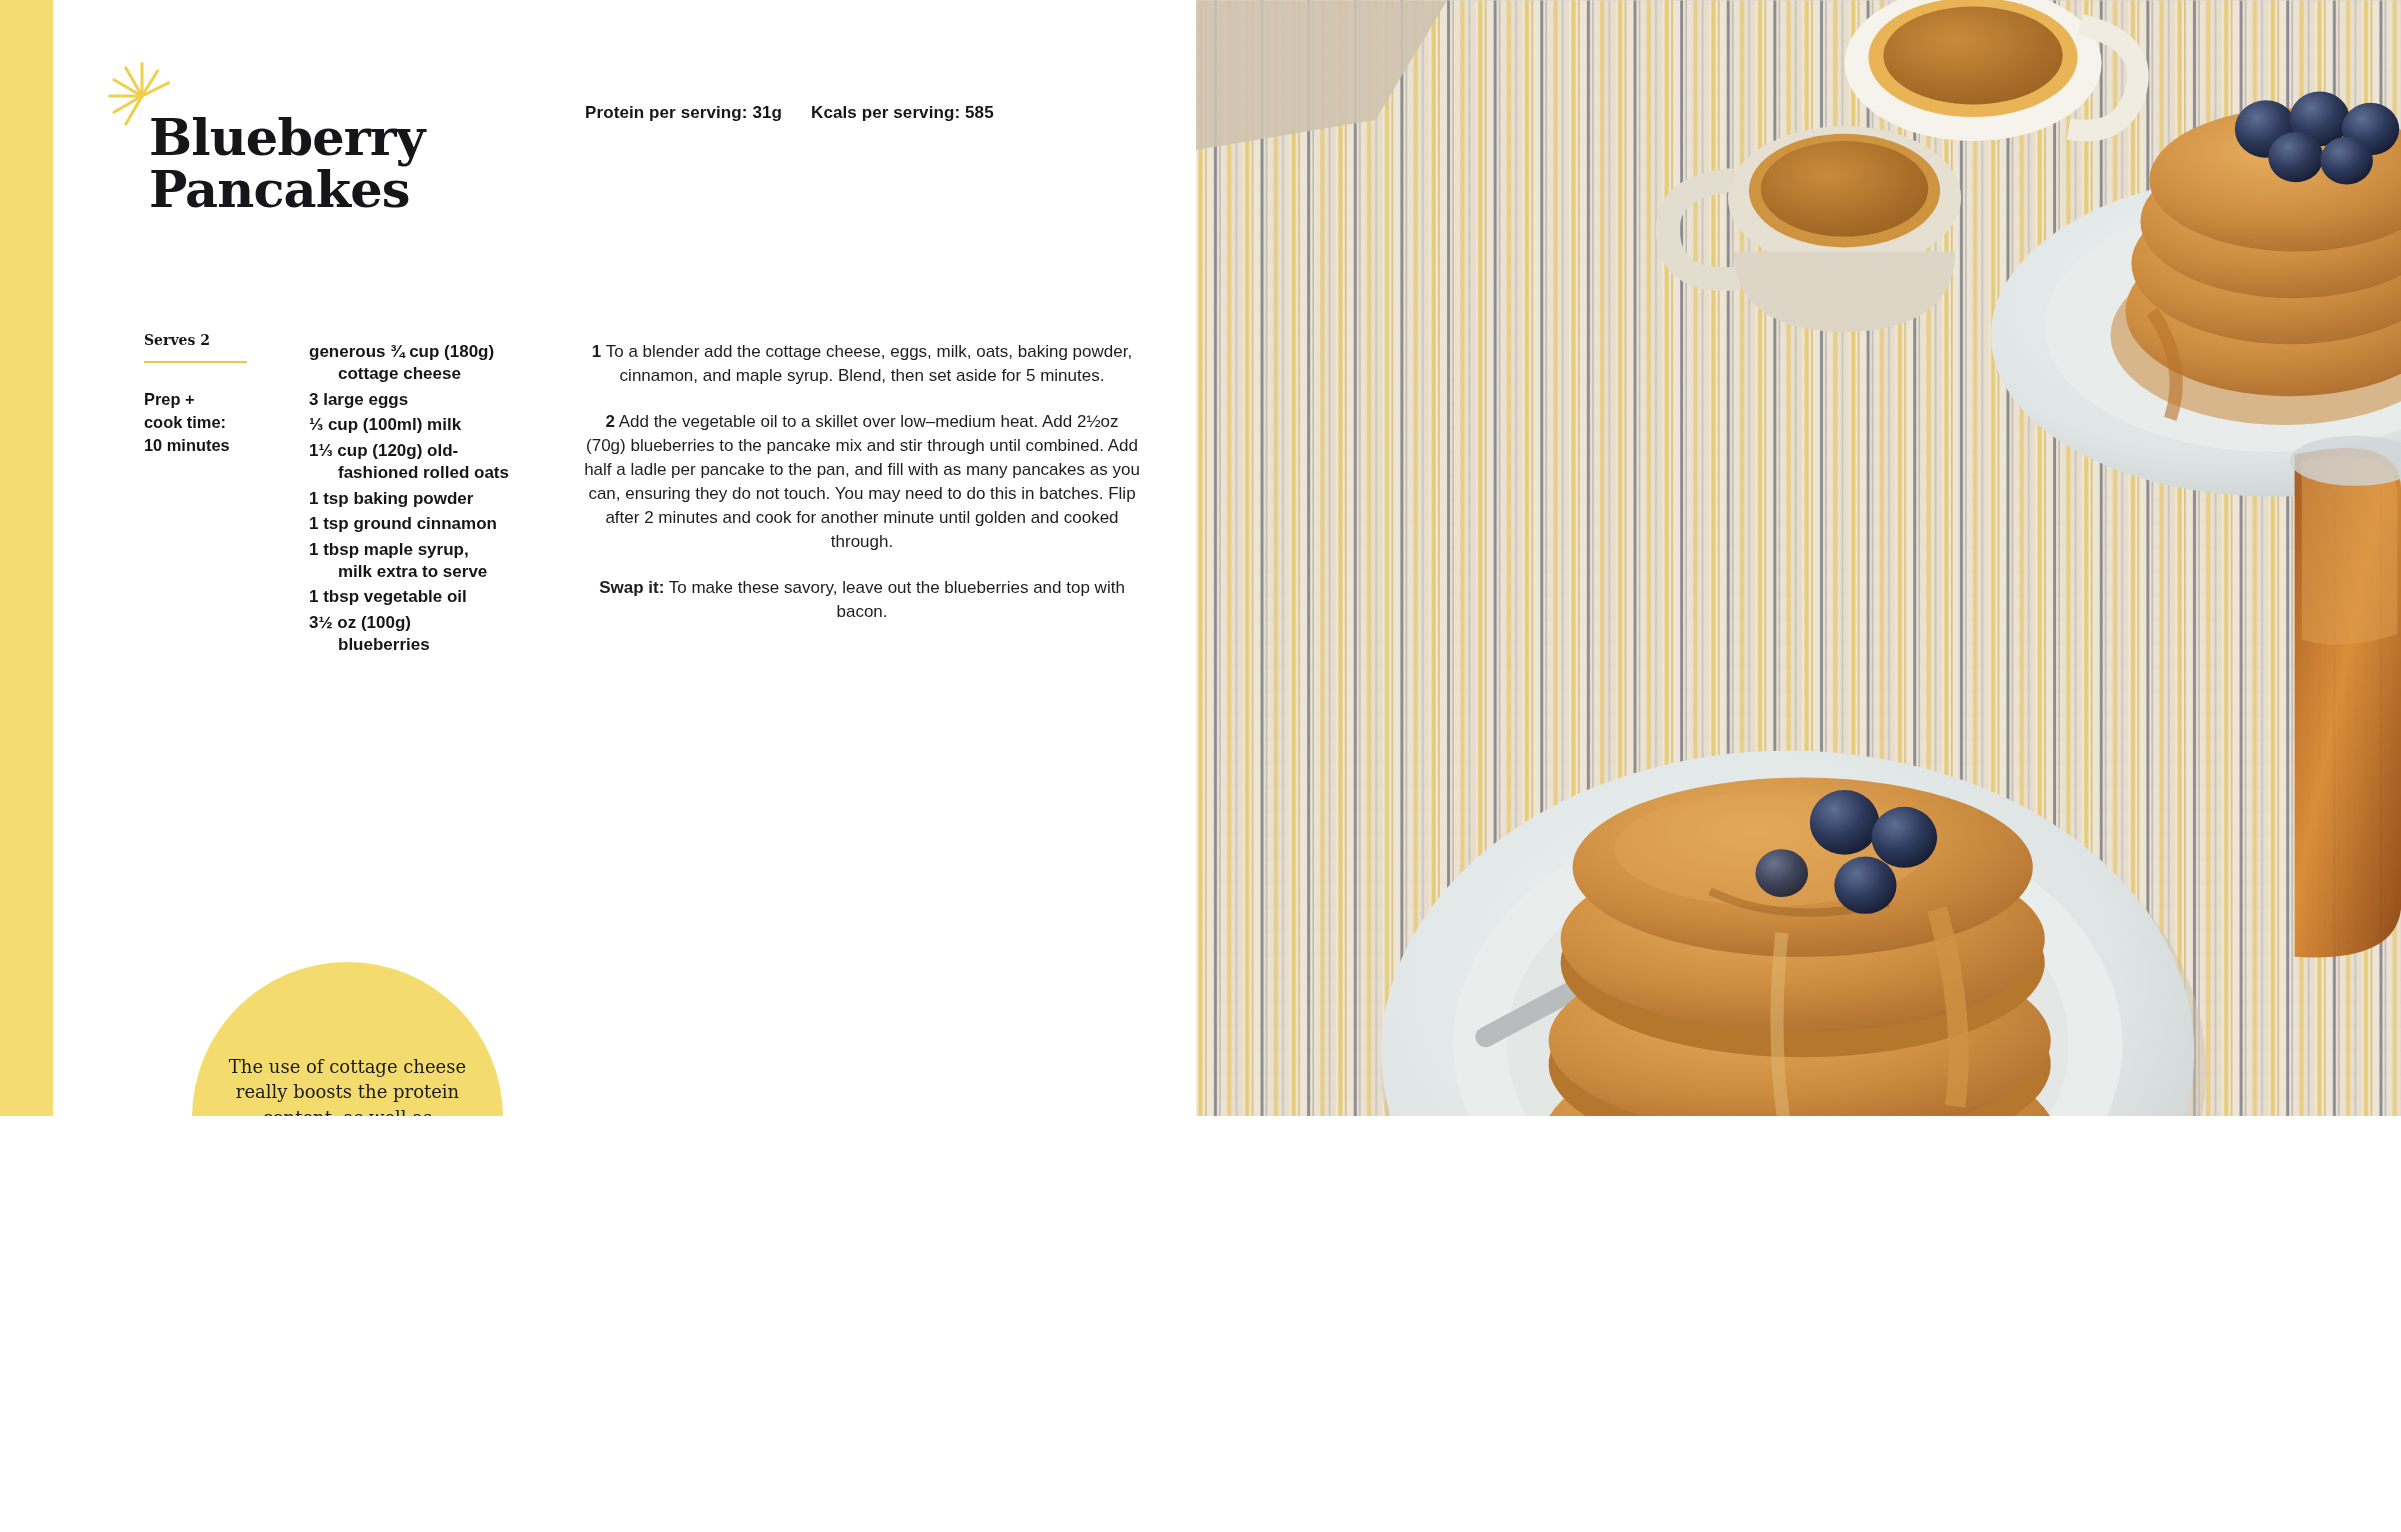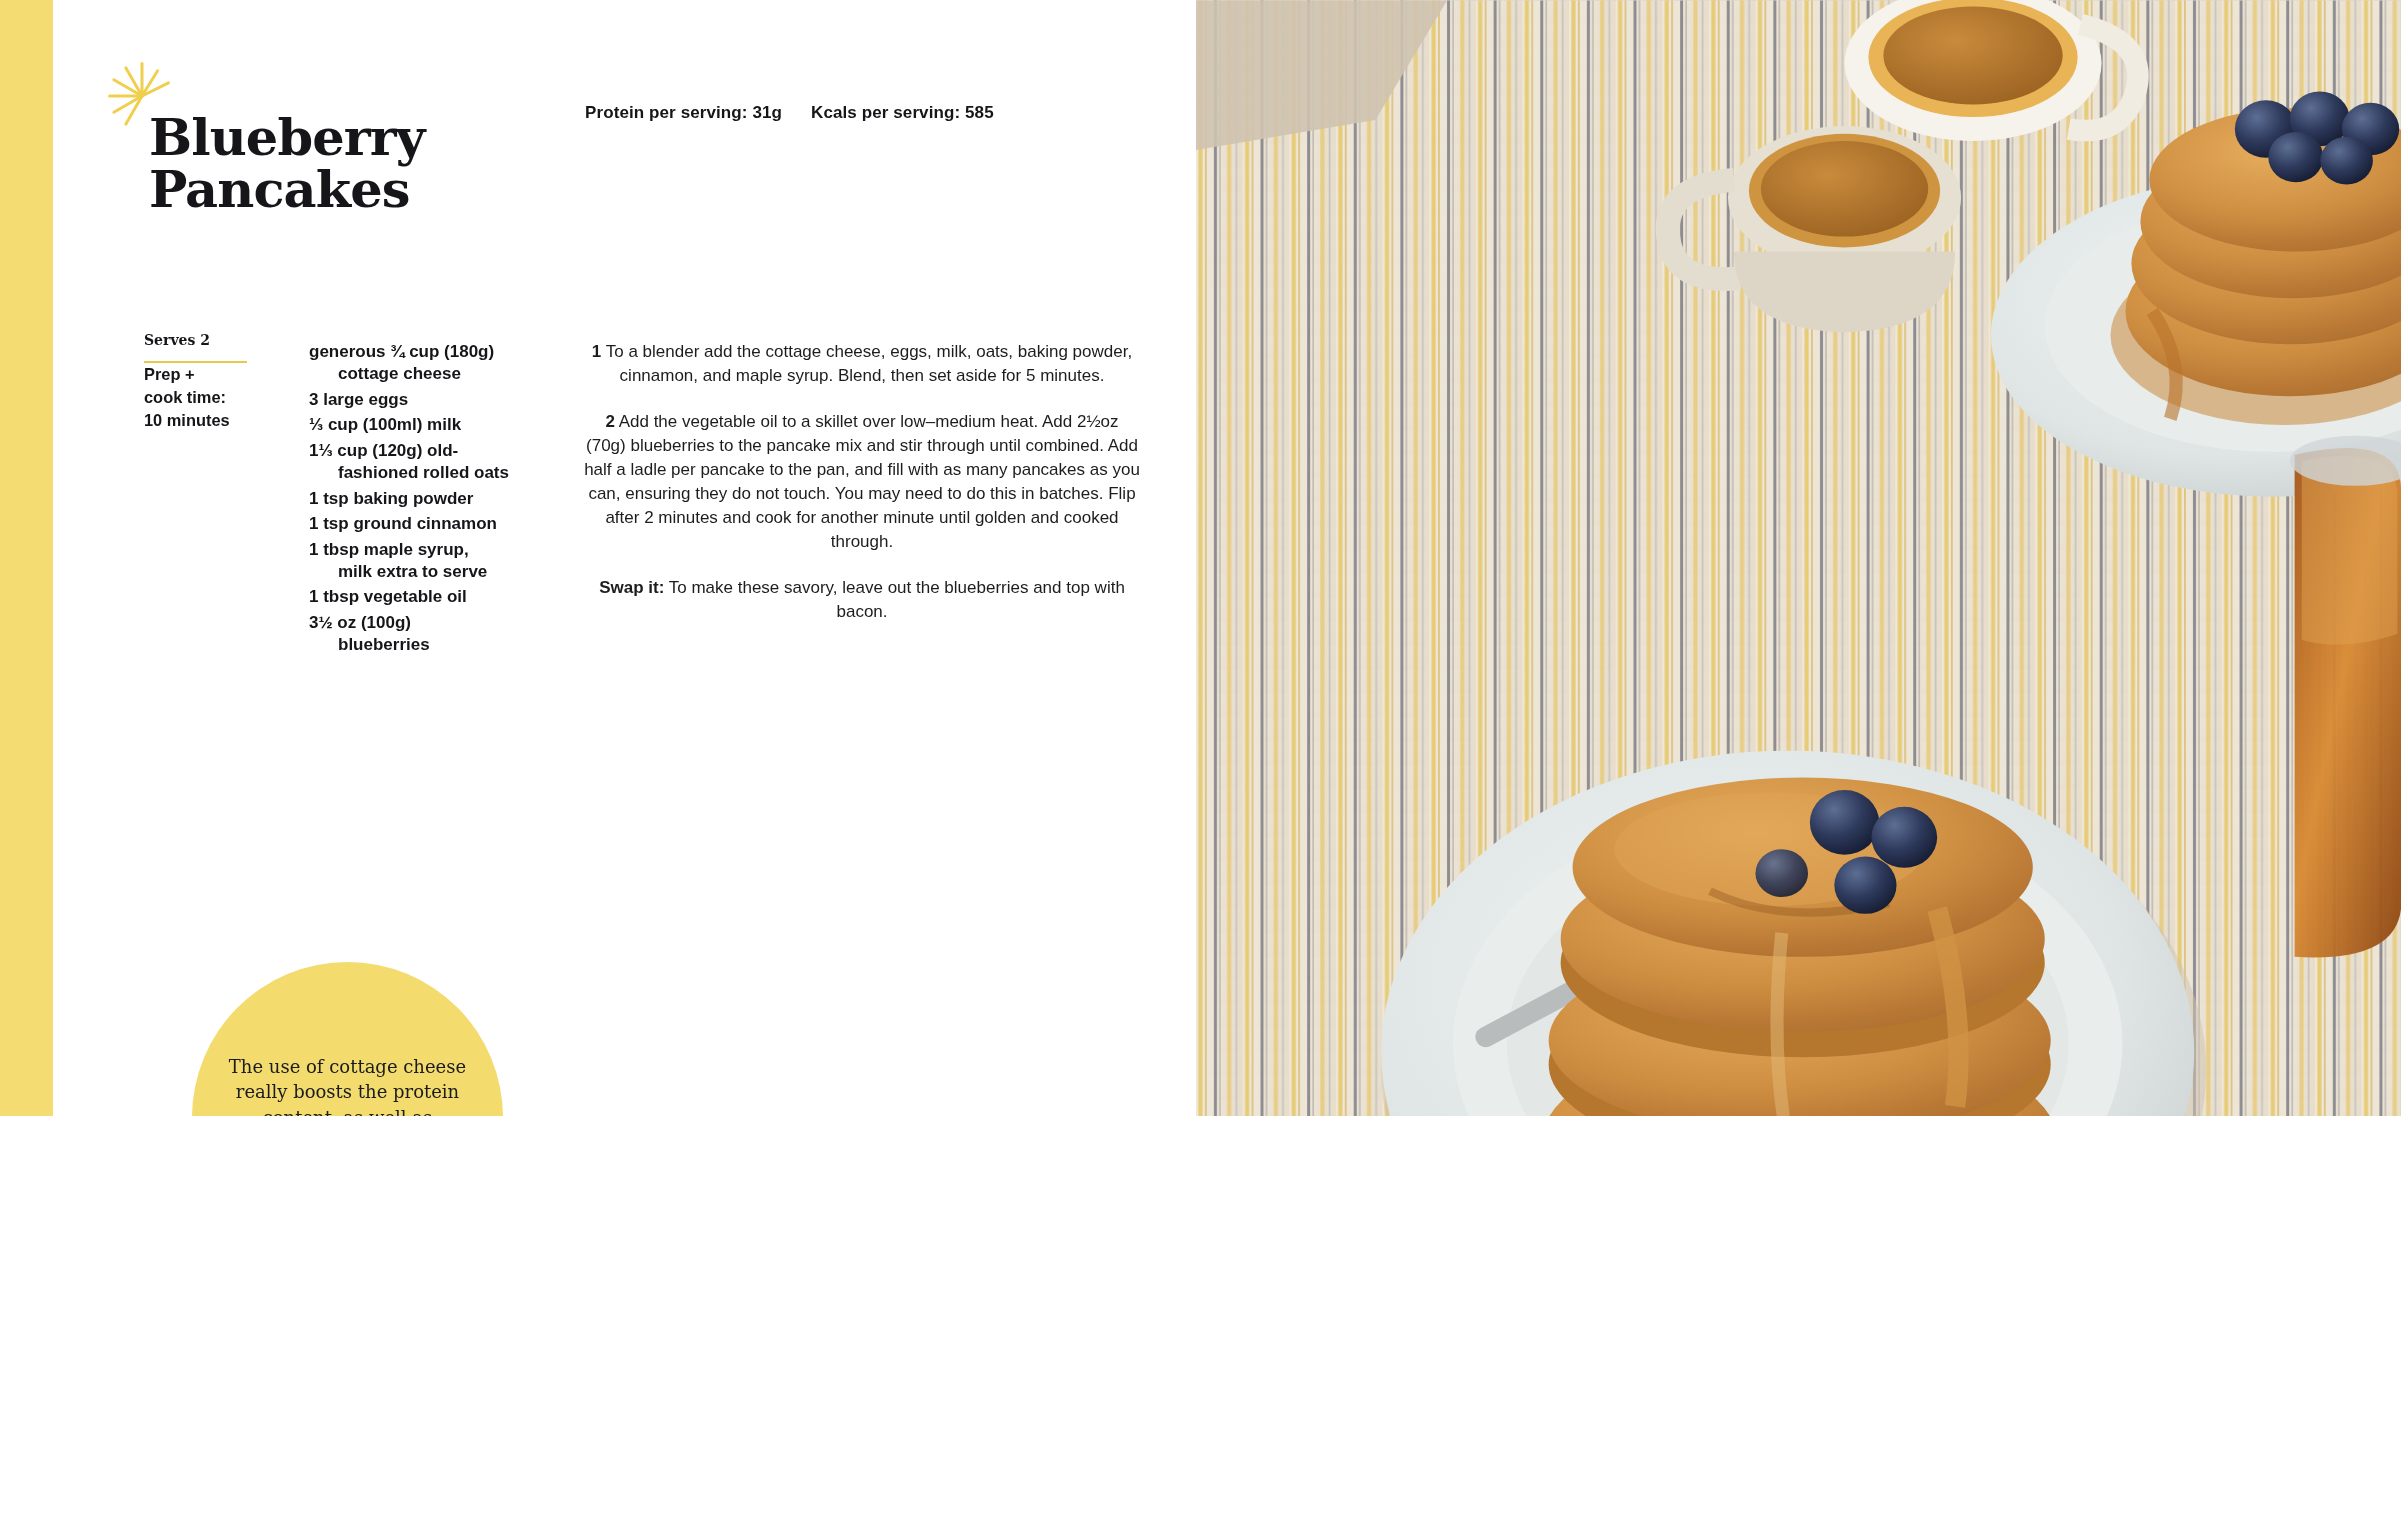--- a/index.html
+++ b/index.html
@@ -83,21 +83,21 @@
     color: #16161a;
     letter-spacing: 0px;
   }
   .meta-rule {
     margin-top: 13px;
     width: 103px;
     height: 1.8px;
     background: #e8c84f;
   }
   .prep {
-    margin-top: 0;
+    margin-top: 25px;
     font-size: 16.4px;
     font-weight: bold;
     line-height: 1.42;
     color: #16161a;
   }
 
   
   .ingredients {
     position: absolute;
     left: 256px;

